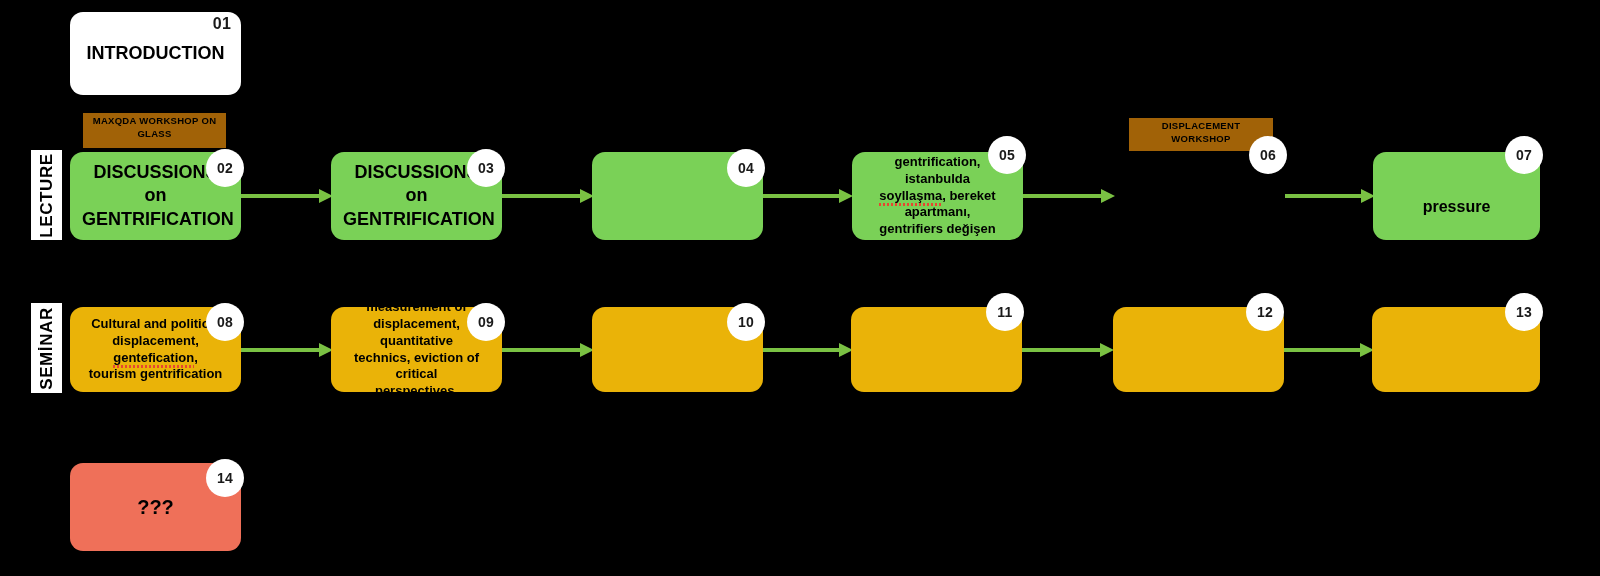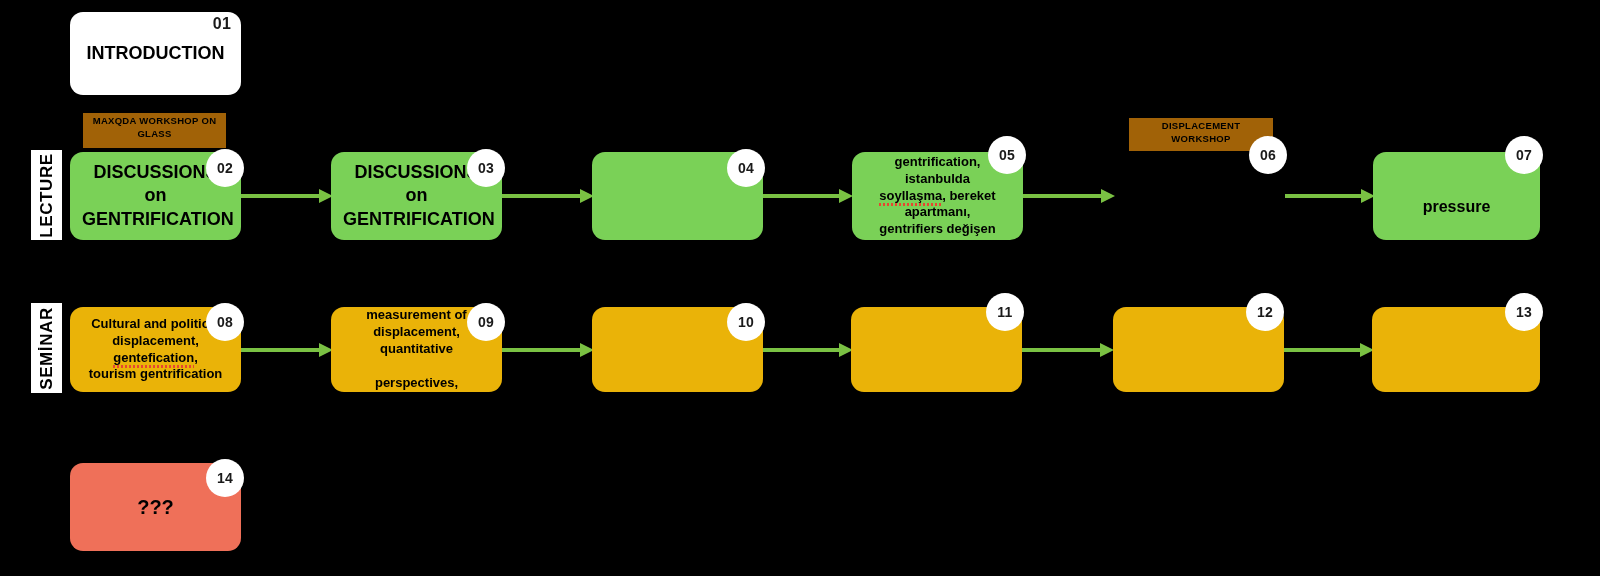--- a/index.html
+++ b/index.html
@@ -243,21 +243,21 @@
   <div class="badge" style="left:206px; top:303px;">
     <span>08</span>
   </div>
 
   <svg class="arrow" style="left:241px; top:340px; width:92px; height:20px;" viewBox="0 0 92 20">
     <line x1="0" y1="10" x2="80" y2="10" stroke="#7ac143" stroke-width="4"></line>
     <polygon points="78,3 92,10 78,17" fill="#7ac143"></polygon>
   </svg>
 
   <div class="node blue t-body" style="left:331px; top:307px; width:171px; height:85px;">
-    <span class="node-text"><span>measurement of</span><br><span>displacement, quantitative</span><br><br><span>perspectives,</span></span>
+    <span class="node-text"><span>measurement of</span><br><span>displacement, quantitative</span><br><span>technics, eviction of critical</span><br><span>perspectives,</span></span>
   </div>
   <div class="badge" style="left:467px; top:303px;">
     <span>09</span>
   </div>
 
   <svg class="arrow" style="left:502px; top:340px; width:92px; height:20px;" viewBox="0 0 92 20">
     <line x1="0" y1="10" x2="80" y2="10" stroke="#7ac143" stroke-width="4"></line>
     <polygon points="78,3 92,10 78,17" fill="#7ac143"></polygon>
   </svg>
 

